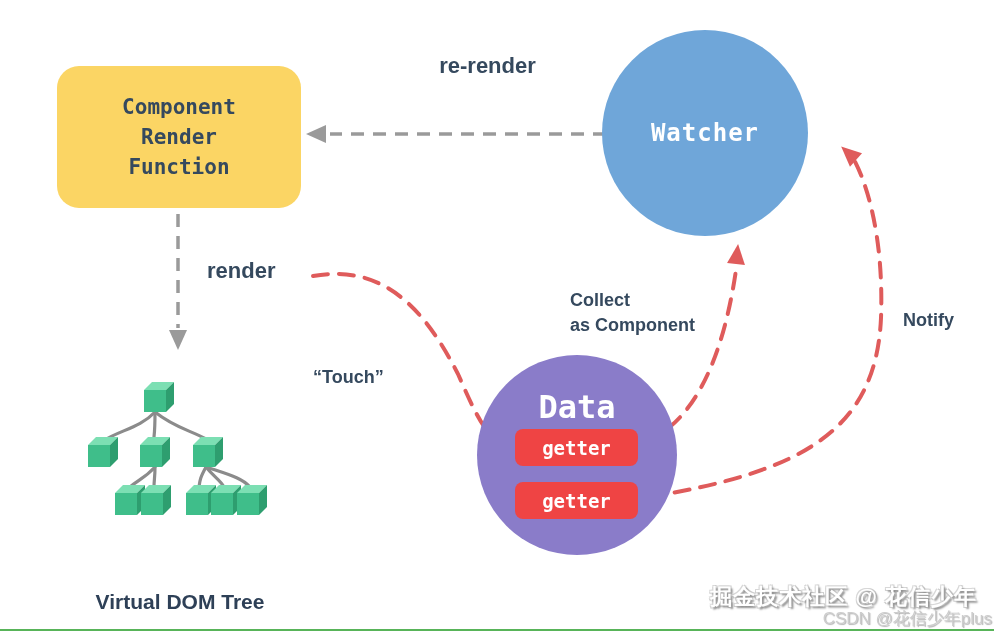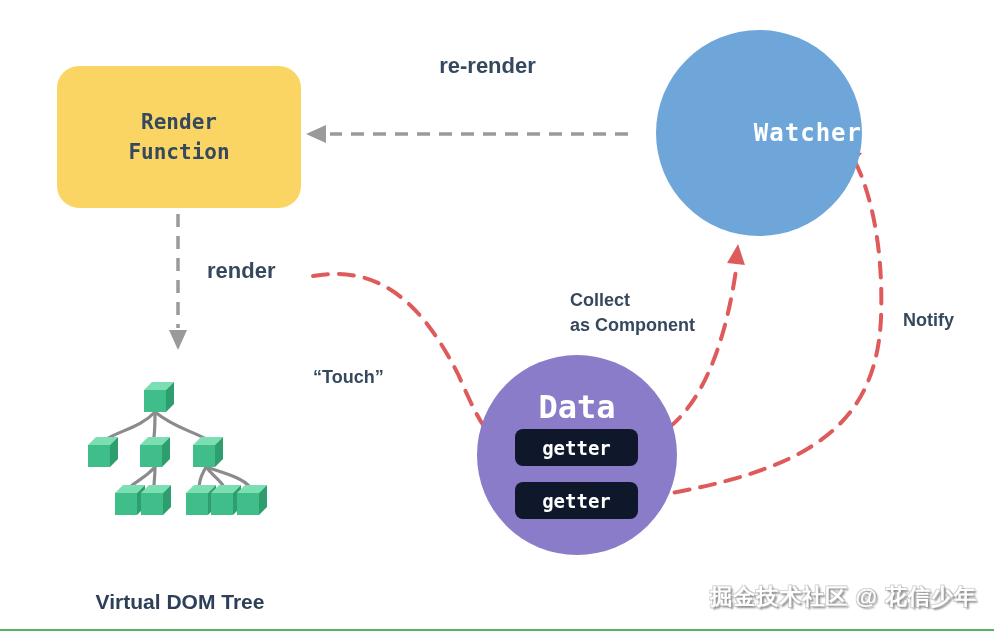--- a/index.html
+++ b/index.html
@@ -14,37 +14,37 @@
   .component-box {
     position: absolute; left: 57px; top: 66px; width: 244px; height: 142px;
     background: #FBD564; border-radius: 22px;
     display: flex; align-items: center; justify-content: center;
   }
   .component-box .txt {
     color: #35495E; font-weight: bold; font-size: 21px; line-height: 30px;
     text-align: center;
   }
   .watcher-circle {
-    position: absolute; left: 656px; top: 30px; width: 206px; height: 206px;
+    position: absolute; left: 602px; top: 30px; width: 206px; height: 206px;
     background: #6FA6D9; border-radius: 50%;
-    display: flex; align-items: center; justify-content: flex-end;
+    display: flex; align-items: center; justify-content: center;
   }
   .watcher-circle .txt { color: #fff; font-weight: bold; font-size: 24px; letter-spacing: 1px; }
 
   .data-circle {
     position: absolute; left: 477px; top: 355px; width: 200px; height: 200px;
     background: #8A7CC9; border-radius: 50%;
   }
   .data-title {
     position: absolute; left: 477px; top: 388px; width: 200px;
     text-align: center; color: #fff; font-weight: bold; font-size: 32px;
   }
   .pill {
     position: absolute; left: 515px; width: 123px; height: 37px;
-    background: #0f172a; border-radius: 8px;
+    background: #ef4444; border-radius: 8px;
     display: flex; align-items: center; justify-content: center;
     color: #fff; font-weight: bold; font-size: 19px;
   }
   .pill.getter { top: 429px; }
   .pill.setter { top: 482px; }
 
   
   .edge-label { position: absolute; color: #35495E; font-weight: bold; }
   .lbl-trigger { left: 400px; top: 50px; width: 175px; text-align: center; font-size: 22px; line-height: 31px; }
   .lbl-render  { left: 207px; top: 258px; font-size: 22px; }
@@ -103,20 +103,21 @@
 
     <path class="dash-red" d="M 647 441 C 697 420 724 352 736 270"></path>
     <polygon class="head-red" points="0,-9 20,0 0,9" transform="translate(736,264) rotate(-84)"></polygon>
 
     <path class="dash-red" d="M 649 497 C 800 472 876 432 881 318 C 884 235 866 180 852 156"></path>
     <polygon class="head-red" points="0,-9 20,0 0,9" transform="translate(856,160) rotate(-138)"></polygon>
   </svg>
 
   <div class="component-box">
     <div class="txt mono">
+      <div>Component</div>
       <div>Render</div>
       <div>Function</div>
     </div>
   </div>
 
   <div class="watcher-circle">
     <span class="txt mono">Watcher</span>
   </div>
 
   <div class="data-circle"></div>
@@ -190,15 +191,16 @@
     </g>
     <g transform="translate(157,115)">
       <polygon class="cube-top" points="0,8 8,0 30,0 22,8"></polygon>
       <polygon class="cube-side" points="22,8 30,0 30,22 22,30"></polygon>
       <polygon class="cube-front" points="0,8 22,8 22,30 0,30"></polygon>
     </g>
   </svg>
   <div class="tree-label">Virtual DOM Tree</div>
 
   <div class="wm-primary">掘金技术社区 @ 花信少年</div>
+  <div class="wm-secondary">CSDN @花信少年plus</div>
 
   <div class="footer-line"></div>
 </div>
 
 </body></html>

